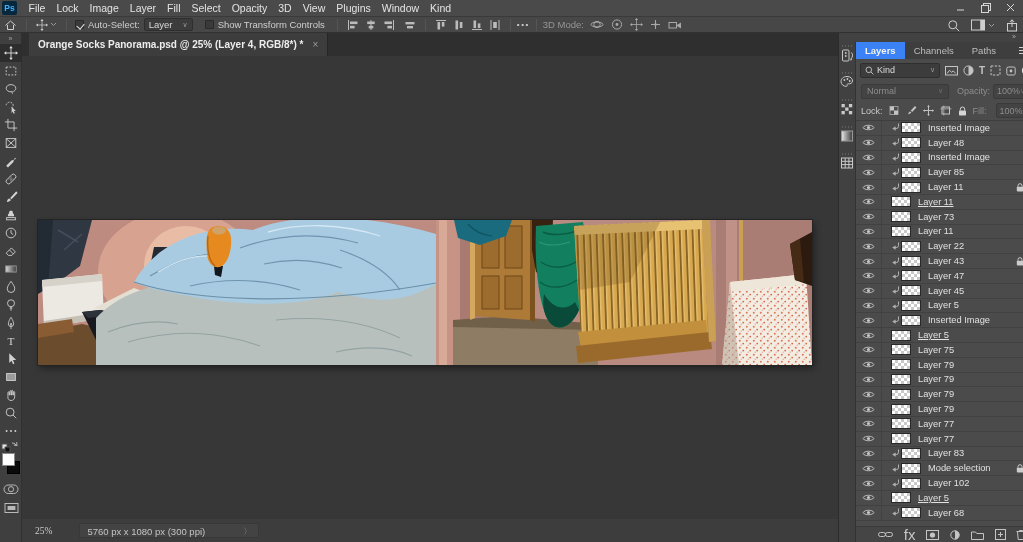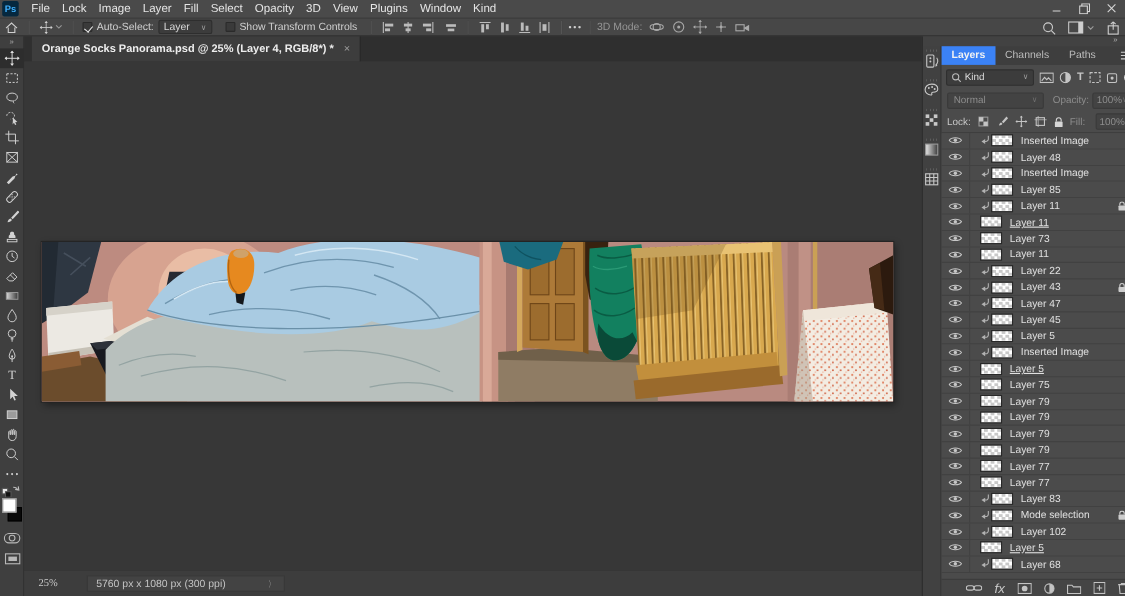--- a/index.html
+++ b/index.html
@@ -108,21 +108,21 @@
   .clip { width:10px; display:flex; }
   .thumb { width:20px; height:11px; border:1px solid #282828;
     background-image:conic-gradient(#c9c9c9 25%, #fff 25% 50%, #c9c9c9 50% 75%, #fff 75%);
     background-size:6px 6px; }
   .lname { margin-left:7px; font-size:9.3px; color:#e0e0e0; white-space:nowrap; }
   .lname.u { text-decoration:underline; }
   .llock { margin-left:auto; margin-right:11px; display:flex; }
 
   .pfooter { height:16px; background:#454545; border-top:1px solid #3a3a3a; display:flex;
     align-items:center; padding:0 8px 0 22px; justify-content:space-between; }
-  .fx-txt { font-size:12px; font-style:italic; color:#c6c6c6; }
+  .fx-txt { font-size:15px; color:#c6c6c6; }
 </style>
 </head>
 <body>
 
 <div class="app">
 
   <div class="menubar">
     <div class="ps-badge">Ps</div>
     <nav id="menu-items" style="display:flex">
         <span class="menu-item">File</span>

